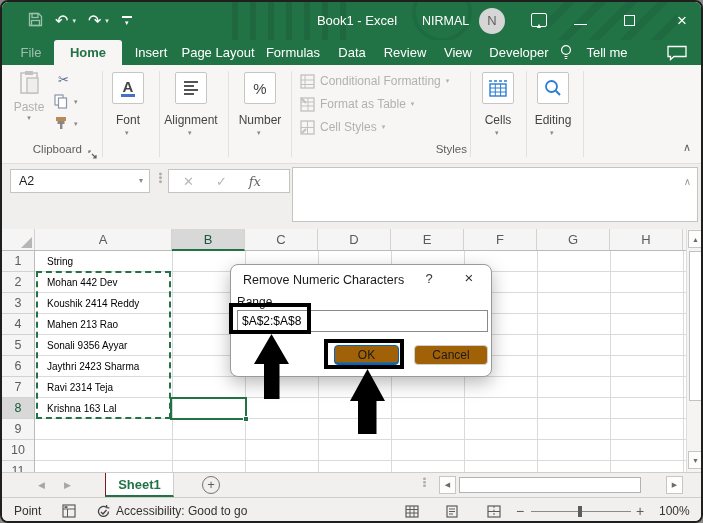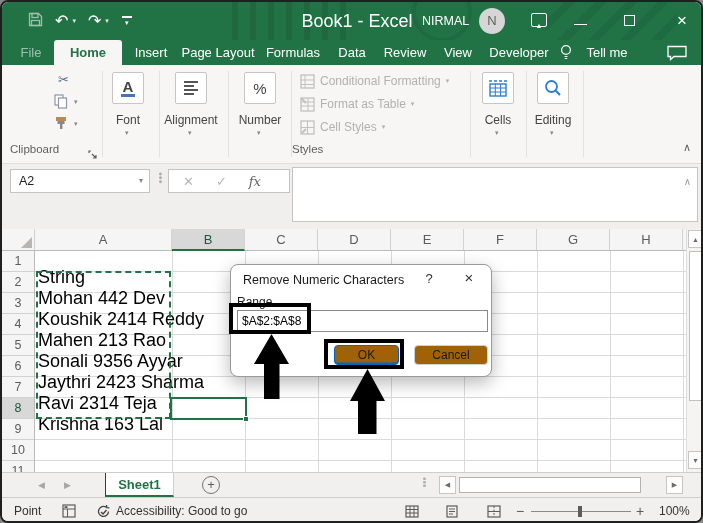--- a/index.html
+++ b/index.html
@@ -15,21 +15,21 @@
              background:repeating-linear-gradient(135deg, rgba(0,0,0,.08) 0 8px, rgba(0,0,0,0) 8px 22px); }
   .tb-circle { position:absolute; border:4px solid rgba(0,0,0,.07); border-radius:50%; }
   .qat { position:absolute; left:26px; top:0; height:38px; display:flex; align-items:center; gap:12px; color:#fff; }
   .qat .glyph { font-size:16px; line-height:1; }
   .qat .dd { font-size:7px; color:rgba(255,255,255,.85); margin-left:-8px; }
   .save-glyph { opacity:.55; }
   .qat-cust { display:flex; flex-direction:column; align-items:center; width:12px; }
   .qat-cust .bar { width:10px; border-top:2px solid #fff; margin-bottom:1px; }
   .qat-cust .v { font-size:7px; color:#fff; }
   .doc-title { position:absolute; left:280px; top:0; width:150px; height:38px; line-height:38px;
-               text-align:center; color:#fff; font-size:18px; }
+               text-align:center; color:#fff; font-size:13px; }
   .user-name { position:absolute; left:420px; top:0; height:38px; line-height:38px; color:#fff; font-size:12.5px; }
   .avatar { position:absolute; left:477px; top:6px; width:26px; height:26px; border-radius:50%;
             background:#d6d6d6; color:#5f5f5f; font-size:13px; text-align:center; line-height:26px; }
   .ribbon-disp { position:absolute; left:529px; top:11px; width:16px; height:14px;
                  border:1px solid #fff; border-radius:2px; text-align:center; }
   .ribbon-disp span { color:#fff; font-size:7px; line-height:12px; }
   .win-min { position:absolute; left:572px; top:22px; width:13px; border-top:1.6px solid #fff; }
   .win-max { position:absolute; left:622px; top:13px; width:11px; height:11px; border:1.4px solid #fff; }
   .win-close { position:absolute; left:668px; top:6px; width:24px; height:26px; color:#fff;
                font-size:17px; text-align:center; line-height:26px; }
@@ -40,21 +40,21 @@
          color:#fff; font-size:13px; cursor:default; }
   .tab.file { color:rgba(255,255,255,.55); }
   .tab.active { background:#f7f6f5; color:#217346; font-weight:bold; border-radius:3px 3px 0 0; }
   .bulb-icon { position:absolute; left:557px; top:4px; }
   .comment-icon { position:absolute; left:664px; top:5px; }
 
   
   .ribbon { position:absolute; left:0; top:63px; width:100%; height:99px; background:#f7f6f5;
             border-bottom:1px solid #e1dfdd; }
   .rsep { position:absolute; top:6px; height:86px; border-left:1px solid #e3e1df; }
-  .grp-label { position:absolute; top:78px; font-size:11.5px; color:#605e5c; text-align:left; }
+  .grp-label { position:absolute; top:78px; font-size:11.5px; color:#605e5c; text-align:right; }
   .grp-chev { position:absolute; font-size:7px; color:#8a8886; }
   .icon-box { position:absolute; top:7px; width:32px; height:32px; background:#fff;
               border:1px solid #c8c6c4; border-radius:2px; display:flex; align-items:center; justify-content:center; }
   .btn-label { position:absolute; top:48px; font-size:12px; color:#444; text-align:center; }
   .btn-label.dim, .dim { color:#b3b1af; }
   .paste-chunk { position:absolute; left:8px; top:5px; width:38px; text-align:center; }
   .small-icons { position:absolute; left:50px; top:7px; width:44px; }
   .si { position:absolute; font-size:13px; }
   .alin { width:14px; }
   .alin i { display:block; border-top:2px solid #555; margin:2px 0; }
@@ -93,22 +93,22 @@
                  border-left:11px solid transparent; border-bottom:11px solid #b8b6b4; }
   .gridbody { position:absolute; left:0; top:249px; width:684px; height:221px; background:#fff; }
   .rowhdrs { position:absolute; left:0; top:0; width:33px; height:100%; background:#f5f5f5;
              border-right:1px solid #bdbbb9; }
   .rhd { height:21px; line-height:21px; text-align:center; font-size:12.5px; color:#5c5c5c;
          border-bottom:1px solid #d4d2d0; }
   .rhd.sel { background:#d8d8d8; color:#1b5a39; }
   .cellsarea { position:absolute; left:33px; top:0; width:651px; height:100%;
     background:repeating-linear-gradient(180deg, rgba(0,0,0,0) 0 20px, #dadada 20px 21px); }
   .vline { position:absolute; top:0; height:100%; border-left:1px solid #dadada; }
-  .acell { position:absolute; left:3px; height:21px; line-height:21px; font-size:18px; color:#000;
-           white-space:nowrap;margin-top:16px; }
+  .acell { position:absolute; left:12px; height:21px; line-height:21px; font-size:10px; color:#000;
+           white-space:nowrap; }
   .ants { position:absolute; left:1px; top:20px; width:135px; height:148px; border:2px dashed #217346; }
   .activecell { position:absolute; left:135px; top:146px; width:77px; height:23px; border:2px solid #217346; }
   .fillhandle { position:absolute; right:-4px; bottom:-4px; width:6px; height:6px; background:#217346; border:1px solid #fff; }
 
   
   .vsb { position:absolute; left:684px; top:227px; width:17px; height:243px; background:#f5f4f3; border-left:1px solid #e0dedc; }
   .vsb .arr { position:absolute; left:1px; width:15px; height:18px; background:#fdfdfd; border:1px solid #c8c6c4;
               text-align:center; color:#6b6b6b; font-size:7px; line-height:17px; }
   .vsb .thumb { position:absolute; left:2px; top:22px; width:13px; height:150px; background:#fff; border:1px solid #c1c1c1; }
 
@@ -208,20 +208,29 @@
     <span class="tab" style="left:578px; width:54px;">Tell me</span>
     <span class="comment-icon">
       <svg width="22" height="16" viewBox="0 0 22 16">
           <path d="M2 1.5 h18 v10 h-12 l-3.5 3 v-3 h-2.5 z" fill="none" stroke="#fff" stroke-width="1.3"></path>
         </svg>
     </span>
   </div>
 
   <div class="ribbon">
 
+    <div class="paste-chunk">
+      <svg width="22" height="26" viewBox="0 0 22 26">
+          <path d="M3 3 h16 v20 h-16 z" fill="none" stroke="#c3c1bf" stroke-width="1.6"></path>
+          <rect x="7" y="1" width="8" height="4" fill="#c3c1bf"></rect>
+          <rect x="9" y="8" width="11" height="15" fill="#efeeec" stroke="#c3c1bf" stroke-width="1.4"></rect>
+        </svg>
+      <div class="btn-label dim" style="position:static;">Paste</div>
+      <div class="grp-chev" style="position:static;">▾</div>
+    </div>
     <div class="small-icons">
       <span class="si" style="left:6px; top:0; color:#5b6e95;">✂</span>
       <span class="si" style="left:2px; top:22px;">
         <svg width="14" height="15" viewBox="0 0 14 15">
             <rect x="1" y="1" width="8" height="10" fill="#fff" stroke="#8a96ab" stroke-width="1.2"></rect>
             <rect x="4.5" y="4" width="8" height="10" fill="#fff" stroke="#8a96ab" stroke-width="1.2"></rect>
           </svg>
       </span>
       <span class="grp-chev" style="left:22px; top:26px;">▾</span>
       <span class="si" style="left:2px; top:44px;">

